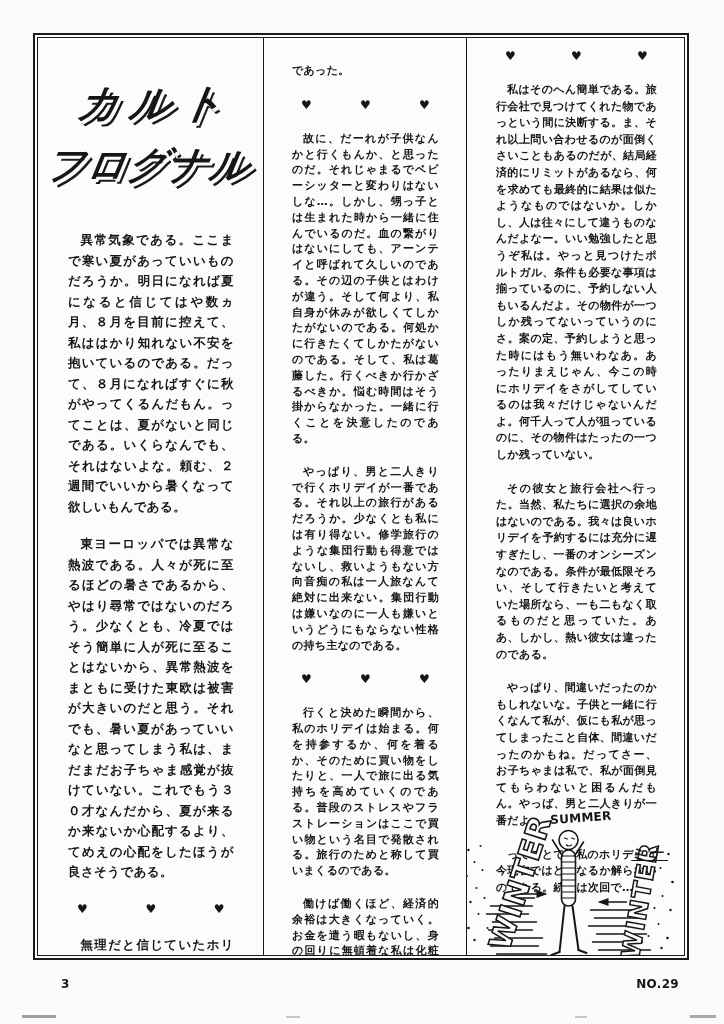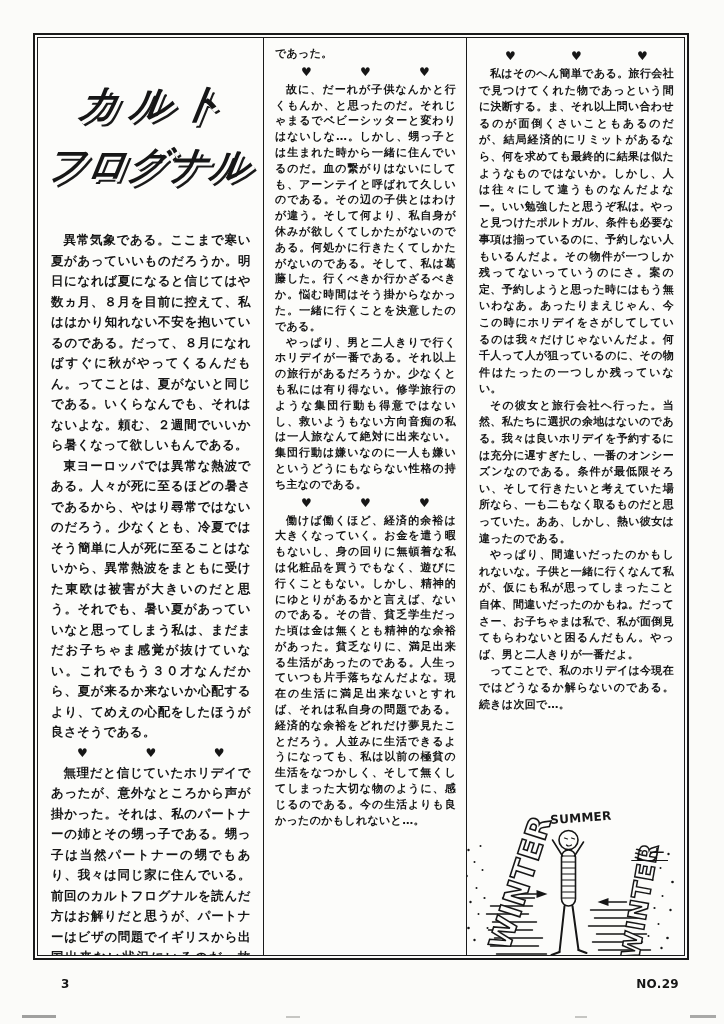--- a/index.html
+++ b/index.html
@@ -18,21 +18,21 @@
     position:absolute; left:2px; top:2px; right:2px; bottom:2px;
     border:1px solid #1a1a1a; display:flex; overflow:hidden;
   }
   .col { overflow:hidden; font-weight:bold; text-align:justify; }
   .col-left  { width:226px; border-right:1px solid #1a1a1a; padding:8px 12px 6px 13px;
                font-size:12.5px; line-height:20.5px; letter-spacing:0.4px; }
   .col-mid   { width:203px; border-right:1px solid #1a1a1a; padding:8px 10px 6px 11px;
                font-size:11px; line-height:15.8px; letter-spacing:0.3px; }
   .col-right { flex:1; padding:8px 10px 6px 12px; position:relative;
                font-size:11px; line-height:16.6px; letter-spacing:0.3px; }
-  .para { margin:0; word-break:break-all; }
+  .para { margin:17px; word-break:break-all; }
   .indent { text-indent:1em; }
   .hearts {
     display:flex; justify-content:space-between; align-items:center;
     padding:0 26px; height:18px; font-size:12px; line-height:18px; margin:1px 0;
   }
   .hearts span { font-style:normal; }
   .article-title {
     text-align:center; margin:26px 0 34px 0;
     font-size:41px; line-height:62px; font-weight:bold; font-style:italic;
     transform:skewX(-9deg);
@@ -91,20 +91,21 @@
         <span>♥</span>
         <span>♥</span>
       </div>
       <p class="para indent">故に、だーれが子供なんかと行くもんか、と思ったのだ。それじゃまるでベビーシッターと変わりはないしな…。しかし、甥っ子とは生まれた時から一緒に住んでいるのだ。血の繋がりはないにしても、アーンテイと呼ばれて久しいのである。その辺の子供とはわけが違う。そして何より、私自身が休みが欲しくてしかたがないのである。何処かに行きたくてしかたがないのである。そして、私は葛藤した。行くべきか行かざるべきか。悩む時間はそう掛からなかった。一緒に行くことを決意したのである。</p>
       <p class="para indent">やっぱり、男と二人きりで行くホリデイが一番である。それ以上の旅行があるだろうか。少なくとも私には有り得ない。修学旅行のような集団行動も得意ではないし、救いようもない方向音痴の私は一人旅なんて絶対に出来ない。集団行動は嫌いなのに一人も嫌いというどうにもならない性格の持ち主なのである。</p>
       <div class="hearts">
         <span>♥</span>
         <span>♥</span>
         <span>♥</span>
       </div>
+      <p class="para indent">行くと決めた瞬間から、私のホリデイは始まる。何を持参するか、何を着るか、そのために買い物をしたりと、一人で旅に出る気持ちを高めていくのである。普段のストレスやフラストレーションはここで買い物という名目で発散される。旅行のためと称して買いまくるのである。</p>
       <p class="para indent">働けば働くほど、経済的余裕は大きくなっていく。お金を遣う暇もないし、身の回りに無頓着な私は化粧品を買うでもなく、遊びに行くこともない。しかし、精神的にゆとりがあるかと言えば、ないのである。その昔、貧乏学生だった頃は金は無くとも精神的な余裕があった。貧乏なりに、満足出来る生活があったのである。人生っていつも片手落ちなんだよな。現在の生活に満足出来ないとすれば、それは私自身の問題である。経済的な余裕をどれだけ夢見たことだろう。人並みに生活できるようになっても、私は以前の極貧の生活をなつかしく、そして無くしてしまった大切な物のように、感じるのである。今の生活よりも良かったのかもしれないと…。</p>
 
     </div>
 
     <div class="col col-right">
       <div class="hearts">
         <span>♥</span>
         <span>♥</span>
         <span>♥</span>
       </div>

